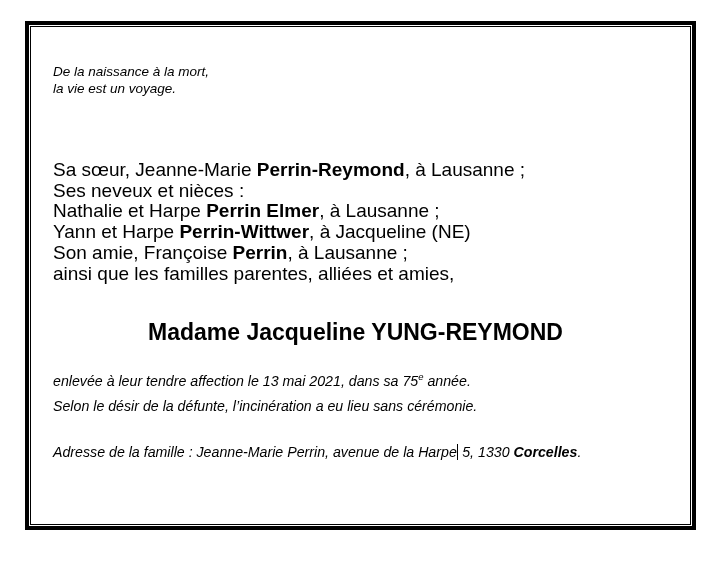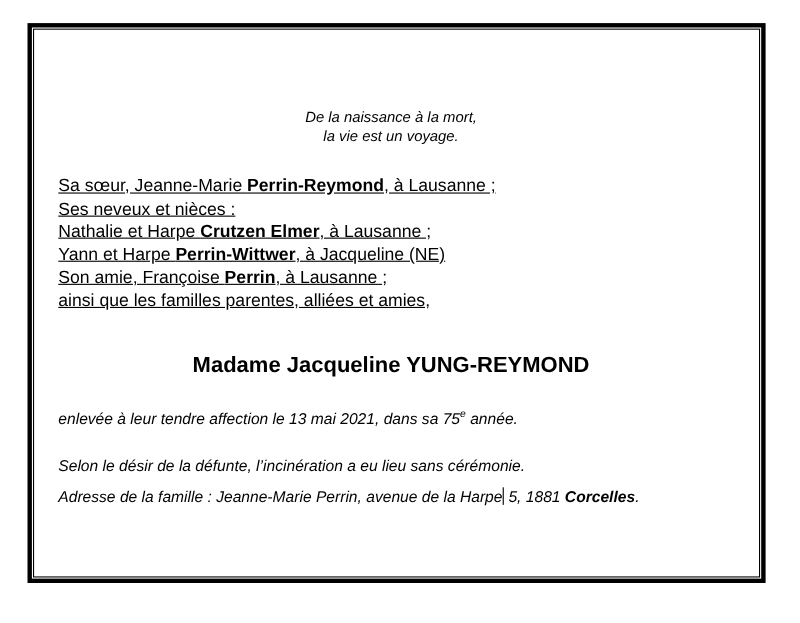--- a/index.html
+++ b/index.html
@@ -23,55 +23,53 @@
     position: absolute;
     left: 1px; top: 1px;
     right: 1px; bottom: 1px;
     border: 1px solid #000000;
   }
   .quote {
     position: absolute;
     top: 63px;
     left: 53px;
     right: 69px;
-    text-align: center;
+    text-align: left;
     font-size: 13.5px;
     line-height: 17.4px;
-    margin-top: 35px;
   }
   .q-italic { font-style: italic; }
   .body-block {
     position: absolute;
     top: 160px;
     left: 53px;
     right: 69px;
-    font-size: 16px;
+    font-size: 19px;
     line-height: 20.7px;
-    text-decoration: underline;
   }
   .deceased {
     position: absolute;
     top: 321px;
     left: 53px;
     right: 69px;
     text-align: center;
-    font-size: 20px;
+    font-size: 23px;
     font-weight: bold;
     line-height: 22px;
   }
   .para {
     position: absolute;
     left: 53px;
     right: 40px;
     font-size: 14.2px;
     line-height: 20.7px;
     font-style: italic;
   }
   .para-death   { top: 371px; }
-  .para-ceremony{ top: 414px; }
+  .para-ceremony{ top: 396px; }
   .para-address { top: 442px; }
   .b { font-weight: bold; }
   .sup { font-size: 9.5px; vertical-align: super; line-height: 0; }
   .caret {
     display: inline-block;
     width: 1.5px;
     height: 16px;
     background: #000000;
     vertical-align: -3px;
   }
@@ -86,27 +84,27 @@
   </div>
 
   <div class="quote">
     <div class="q-italic">De la naissance à la mort,</div>
     <div class="q-italic">la vie est un voyage.</div>
   </div>
 
   <div class="body-block">
       <div><span>Sa sœur, Jeanne-Marie </span><span class="b">Perrin-Reymond</span><span>, à Lausanne ;</span></div>
       <div><span>Ses neveux et nièces :</span></div>
-      <div><span>Nathalie et Harpe </span><span class="b">Crutzen Elmer</span><span>, à Lausanne ;</span></div>
+      <div><span>Nathalie et Harpe </span><span class="b">Perrin Elmer</span><span>, à Lausanne ;</span></div>
       <div><span>Yann et Harpe </span><span class="b">Perrin-Wittwer</span><span>, à Jacqueline (NE)</span></div>
       <div><span>Son amie, Françoise </span><span class="b">Perrin</span><span>, à Lausanne ;</span></div>
       <div><span>ainsi que les familles parentes, alliées et amies,</span></div>
     </div>
 
   <div class="deceased">Madame Jacqueline YUNG-REYMOND</div>
 
   <div class="para para-death"><span>enlevée à leur tendre affection le 13 mai 2021, dans sa 75</span><span class="sup">e</span><span> année.</span></div>
 
   <div class="para para-ceremony">Selon le désir de la défunte, l’incinération a eu lieu sans cérémonie.</div>
 
-  <div class="para para-address"><span><span>Adresse de la famille : Jeanne-Marie Perrin, avenue de la Harpe</span></span><span class="caret"></span><span><span> 5, 1881 </span><span class="b">Corcelles</span><span>.</span></span></div>
+  <div class="para para-address"><span><span>Adresse de la famille : Jeanne-Marie Perrin, avenue de la Harpe</span></span><span class="caret"></span><span><span> 5, 1330 </span><span class="b">Corcelles</span><span>.</span></span></div>
 
 </div>
 
 </body></html>

